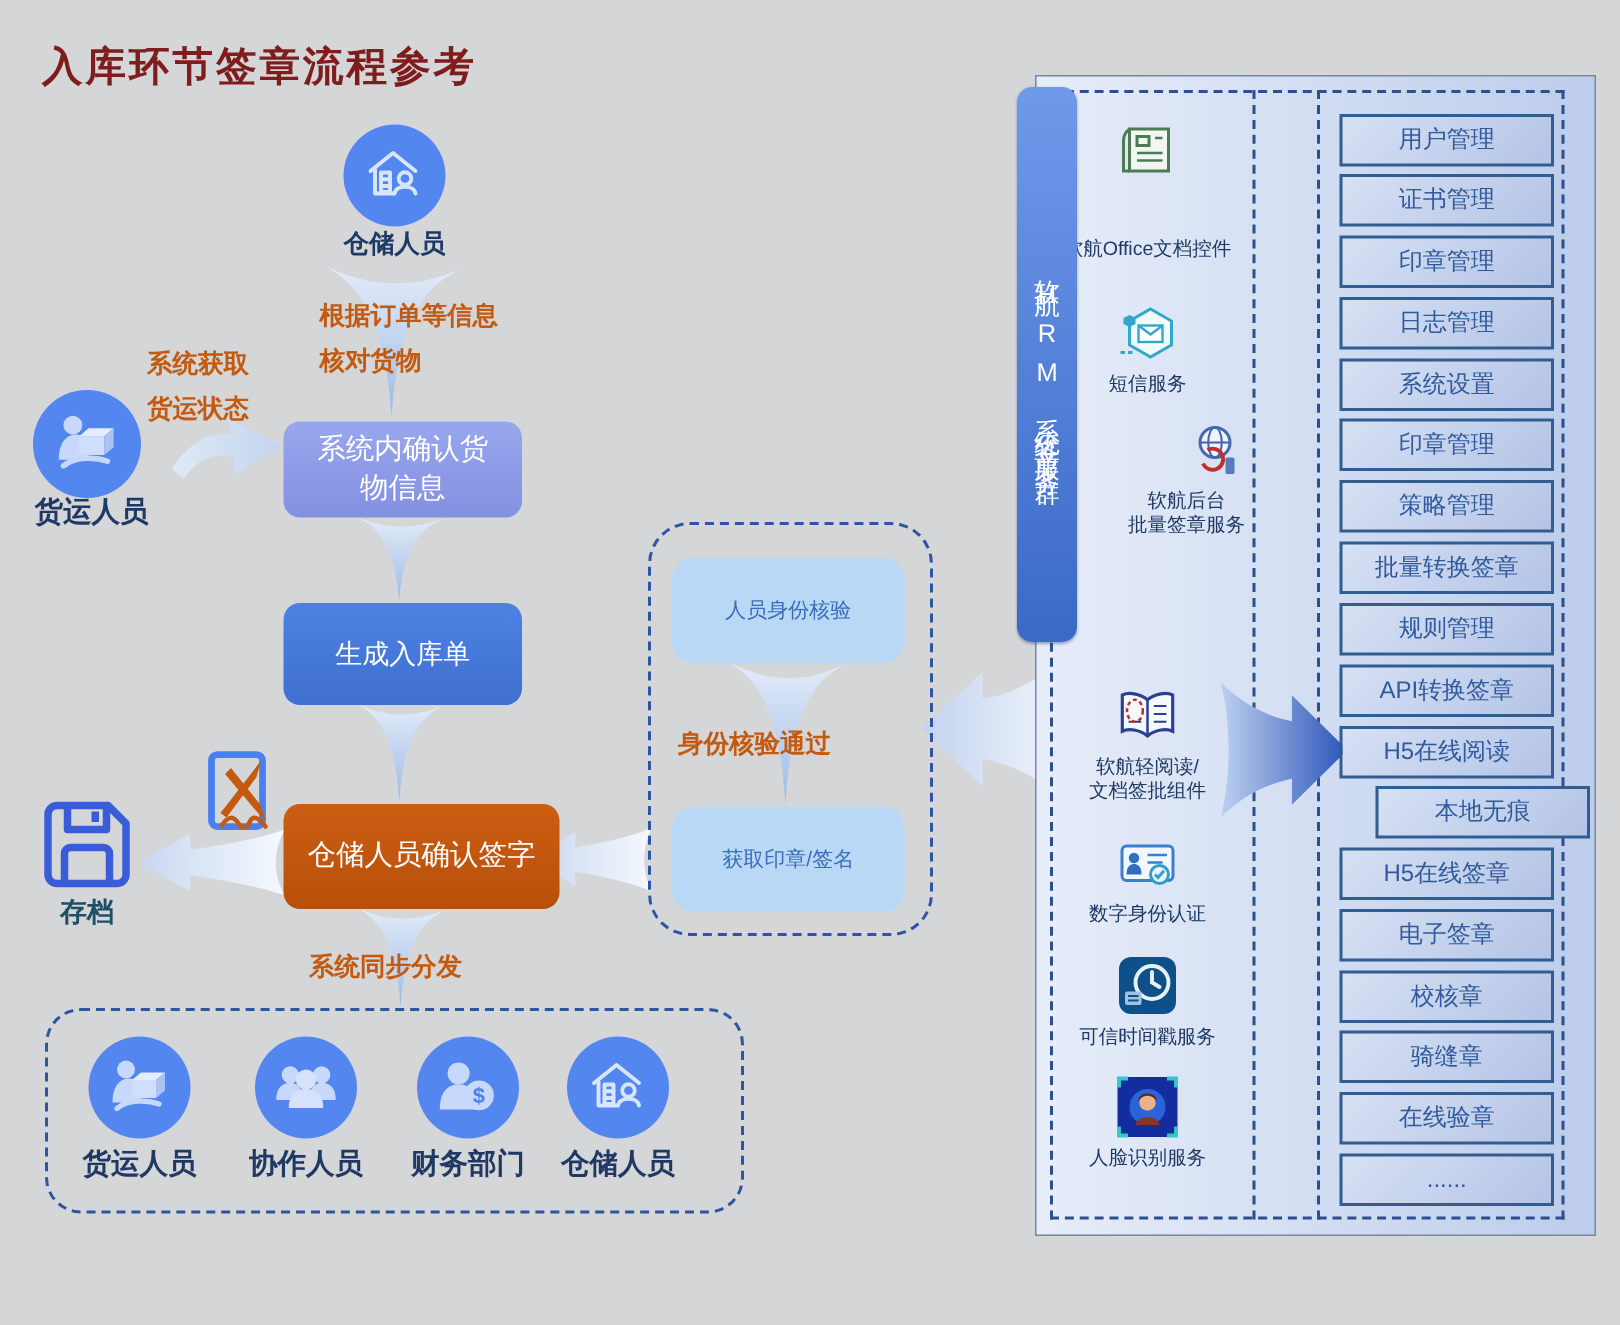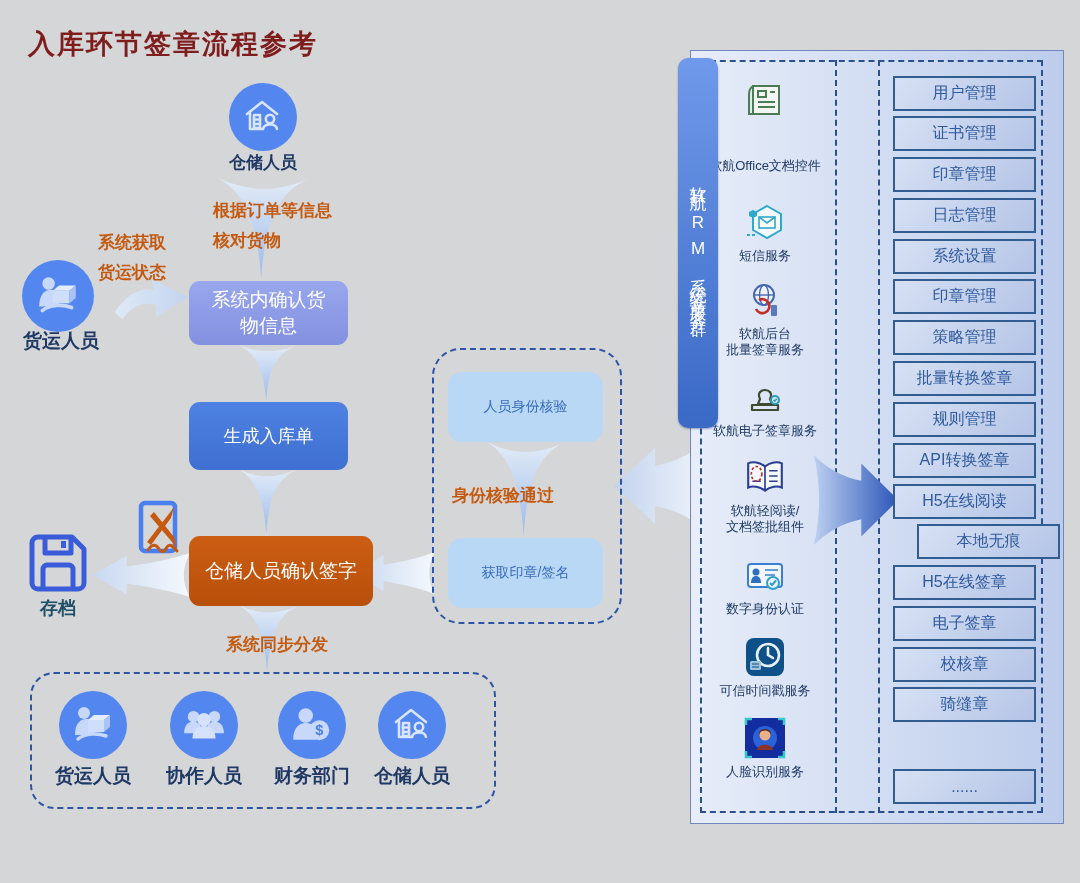--- a/index.html
+++ b/index.html
@@ -186,21 +186,21 @@
   </svg>
 
   <svg class="abs" style="left:26px;top:531px;" width="64" height="64" viewBox="0 0 64 64" fill="none" stroke="#3b5cd8" stroke-width="5" stroke-linejoin="round">
     <path d="M6,12 a6,6 0 0 1 6,-6 H46 L58,18 V52 a6,6 0 0 1 -6,6 H12 a6,6 0 0 1 -6,-6 Z"></path>
     <path d="M19,6 V22 H45 V6"></path>
       <rect x="35" y="10" width="5" height="7" fill="#3b5cd8" stroke="none"></rect>
     <path d="M17,58 V38 a4,4 0 0 1 4,-4 H43 a4,4 0 0 1 4,4 V58"></path>
   </svg>
   <div class="abs navy-label" style="left:28px;top:596px;width:60px;font-size:18px;color:#1d4f66;">存档</div>
 
-  <div class="abs orange-label" style="left:206px;top:630px;z-index:2;margin-left:20px;">系统同步分发</div>
+  <div class="abs orange-label" style="left:206px;top:630px;z-index:2;">系统同步分发</div>
 
   <div class="abs dash-box" style="left:30px;top:672px;width:462px;height:133px;"></div>
 
   <div class="abs node-circle" style="left:59px;top:691px;width:68px;height:68px;">
     <svg width="44" height="44" viewBox="0 0 44 44">
       <circle cx="13" cy="10" r="6" fill="#c7d8fa"></circle>
       <path d="M4,32 C4,21 9,16 15,16 C19,16 22,18 23,21 L23,32 Z" fill="#c7d8fa"></path>
       <polygon points="17,17 23,12 39,12 33,17" fill="#e4ecfd"></polygon>
       <rect x="17" y="17" width="16" height="12" fill="#cfdefb"></rect>
       <polygon points="33,17 39,12 39,24 33,29" fill="#aac2f4"></polygon>
@@ -271,41 +271,32 @@
     <svg width="44" height="40" viewBox="0 0 44 40">
       <path d="M24,3 L38,11 V27 L24,35 L10,27 V11 Z" fill="#f3fafc" stroke="#2fa8cc" stroke-width="2"></path>
       <rect x="16" y="14" width="16" height="11" fill="#ffffff" stroke="#2fa8cc" stroke-width="1.6"></rect>
       <path d="M16,14 L24,20 L32,14" fill="none" stroke="#2fa8cc" stroke-width="1.6"></path>
       <polygon points="6,9 10,7 14,9 14,13 10,15 6,13" fill="#2fa8cc"></polygon>
       <path d="M4,32 h9" stroke="#2fa8cc" stroke-width="2" stroke-dasharray="3,2"></path>
     </svg>
     <div class="svc-label" style="margin-top:5px;">短信服务</div>
   </div>
 
-  <div class="abs svc" style="left:700px;top:282px;width:130px;">
+  <div class="abs svc" style="left:700px;top:282px;width:130px;align-items:flex-end;">
     <svg width="38" height="38" viewBox="0 0 38 38">
       <circle cx="18" cy="13" r="10" fill="#eef3fb" stroke="#4668b0" stroke-width="2"></circle>
       <ellipse cx="18" cy="13" rx="4.5" ry="10" fill="none" stroke="#4668b0" stroke-width="1.4"></ellipse>
       <path d="M8,13 H28" stroke="#4668b0" stroke-width="1.4"></path>
       <path d="M10,27 a7,7 0 1 0 3,-9" fill="none" stroke="#c03028" stroke-width="2.6"></path>
       <rect x="25" y="23" width="6" height="11" rx="1" fill="#5a7ac0"></rect>
     </svg>
     <div class="svc-label" style="margin-top:6px;">软航后台
 批量签章服务</div>
   </div>
 
-  <div class="abs svc" style="left:700px;top:378px;width:130px;">
-    <svg width="40" height="40" viewBox="0 0 40 40" fill="none" stroke="#3f4a33" stroke-width="2.2" stroke-linejoin="round">
-      <path d="M15,21 C9,9 31,9 25,21 L27,26 H13 Z"></path>
-      <rect x="7" y="27" width="26" height="5"></rect>
-      <circle cx="30" cy="22" r="4" stroke="#2f9fb8"></circle>
-      <path d="M28.5,22 l1.2,1.2 l2,-2.4" stroke="#2f9fb8" stroke-width="1.6"></path>
-    </svg>
-    <div class="svc-label" style="margin-top:5px;">软航电子签章服务</div>
-  </div>
 
   <div class="abs svc" style="left:700px;top:458px;width:130px;">
     <svg width="42" height="38" viewBox="0 0 40 36">
       <path d="M20,8 C15,4 8,3 4,5 V28 C8,26 15,27 20,31 C25,27 32,26 36,28 V5 C32,3 25,4 20,8 Z" fill="#f5f8fd" stroke="#2b3f94" stroke-width="2"></path>
       <path d="M20,8 V31" stroke="#2b3f94" stroke-width="1.6"></path>
       <path d="M24,12 H32 M24,17 H32 M24,22 H32 M8,22 H16" stroke="#2b3f94" stroke-width="1.3"></path>
       <ellipse cx="12" cy="15" rx="5" ry="7" fill="none" stroke="#c03028" stroke-width="1.6" stroke-dasharray="2.5,2"></ellipse>
     </svg>
     <div class="svc-label" style="margin-top:7px;">软航轻阅读/
 文档签批组件</div>
@@ -355,15 +346,16 @@
   <div class="abs pbtn" style="left:893px;top:320px;width:139px;height:31px;">策略管理</div>
   <div class="abs pbtn" style="left:893px;top:361px;width:139px;height:31px;">批量转换签章</div>
   <div class="abs pbtn" style="left:893px;top:402px;width:139px;height:31px;">规则管理</div>
   <div class="abs pbtn" style="left:893px;top:443px;width:139px;height:31px;">API转换签章</div>
   <div class="abs pbtn" style="left:893px;top:484px;width:139px;height:31px;z-index:6;">H5在线阅读</div>
   <div class="abs pbtn" style="left:917px;top:524px;width:139px;height:31px;">本地无痕</div>
   <div class="abs pbtn" style="left:893px;top:565px;width:139px;height:31px;">H5在线签章</div>
   <div class="abs pbtn" style="left:893px;top:606px;width:139px;height:31px;">电子签章</div>
   <div class="abs pbtn" style="left:893px;top:647px;width:139px;height:31px;">校核章</div>
   <div class="abs pbtn" style="left:893px;top:687px;width:139px;height:31px;">骑缝章</div>
+  <div class="abs pbtn" style="left:893px;top:728px;width:139px;height:31px;">在线验章</div>
   <div class="abs pbtn" style="left:893px;top:769px;width:139px;height:31px;">......</div>
 
 </div>
 
 </body></html>

